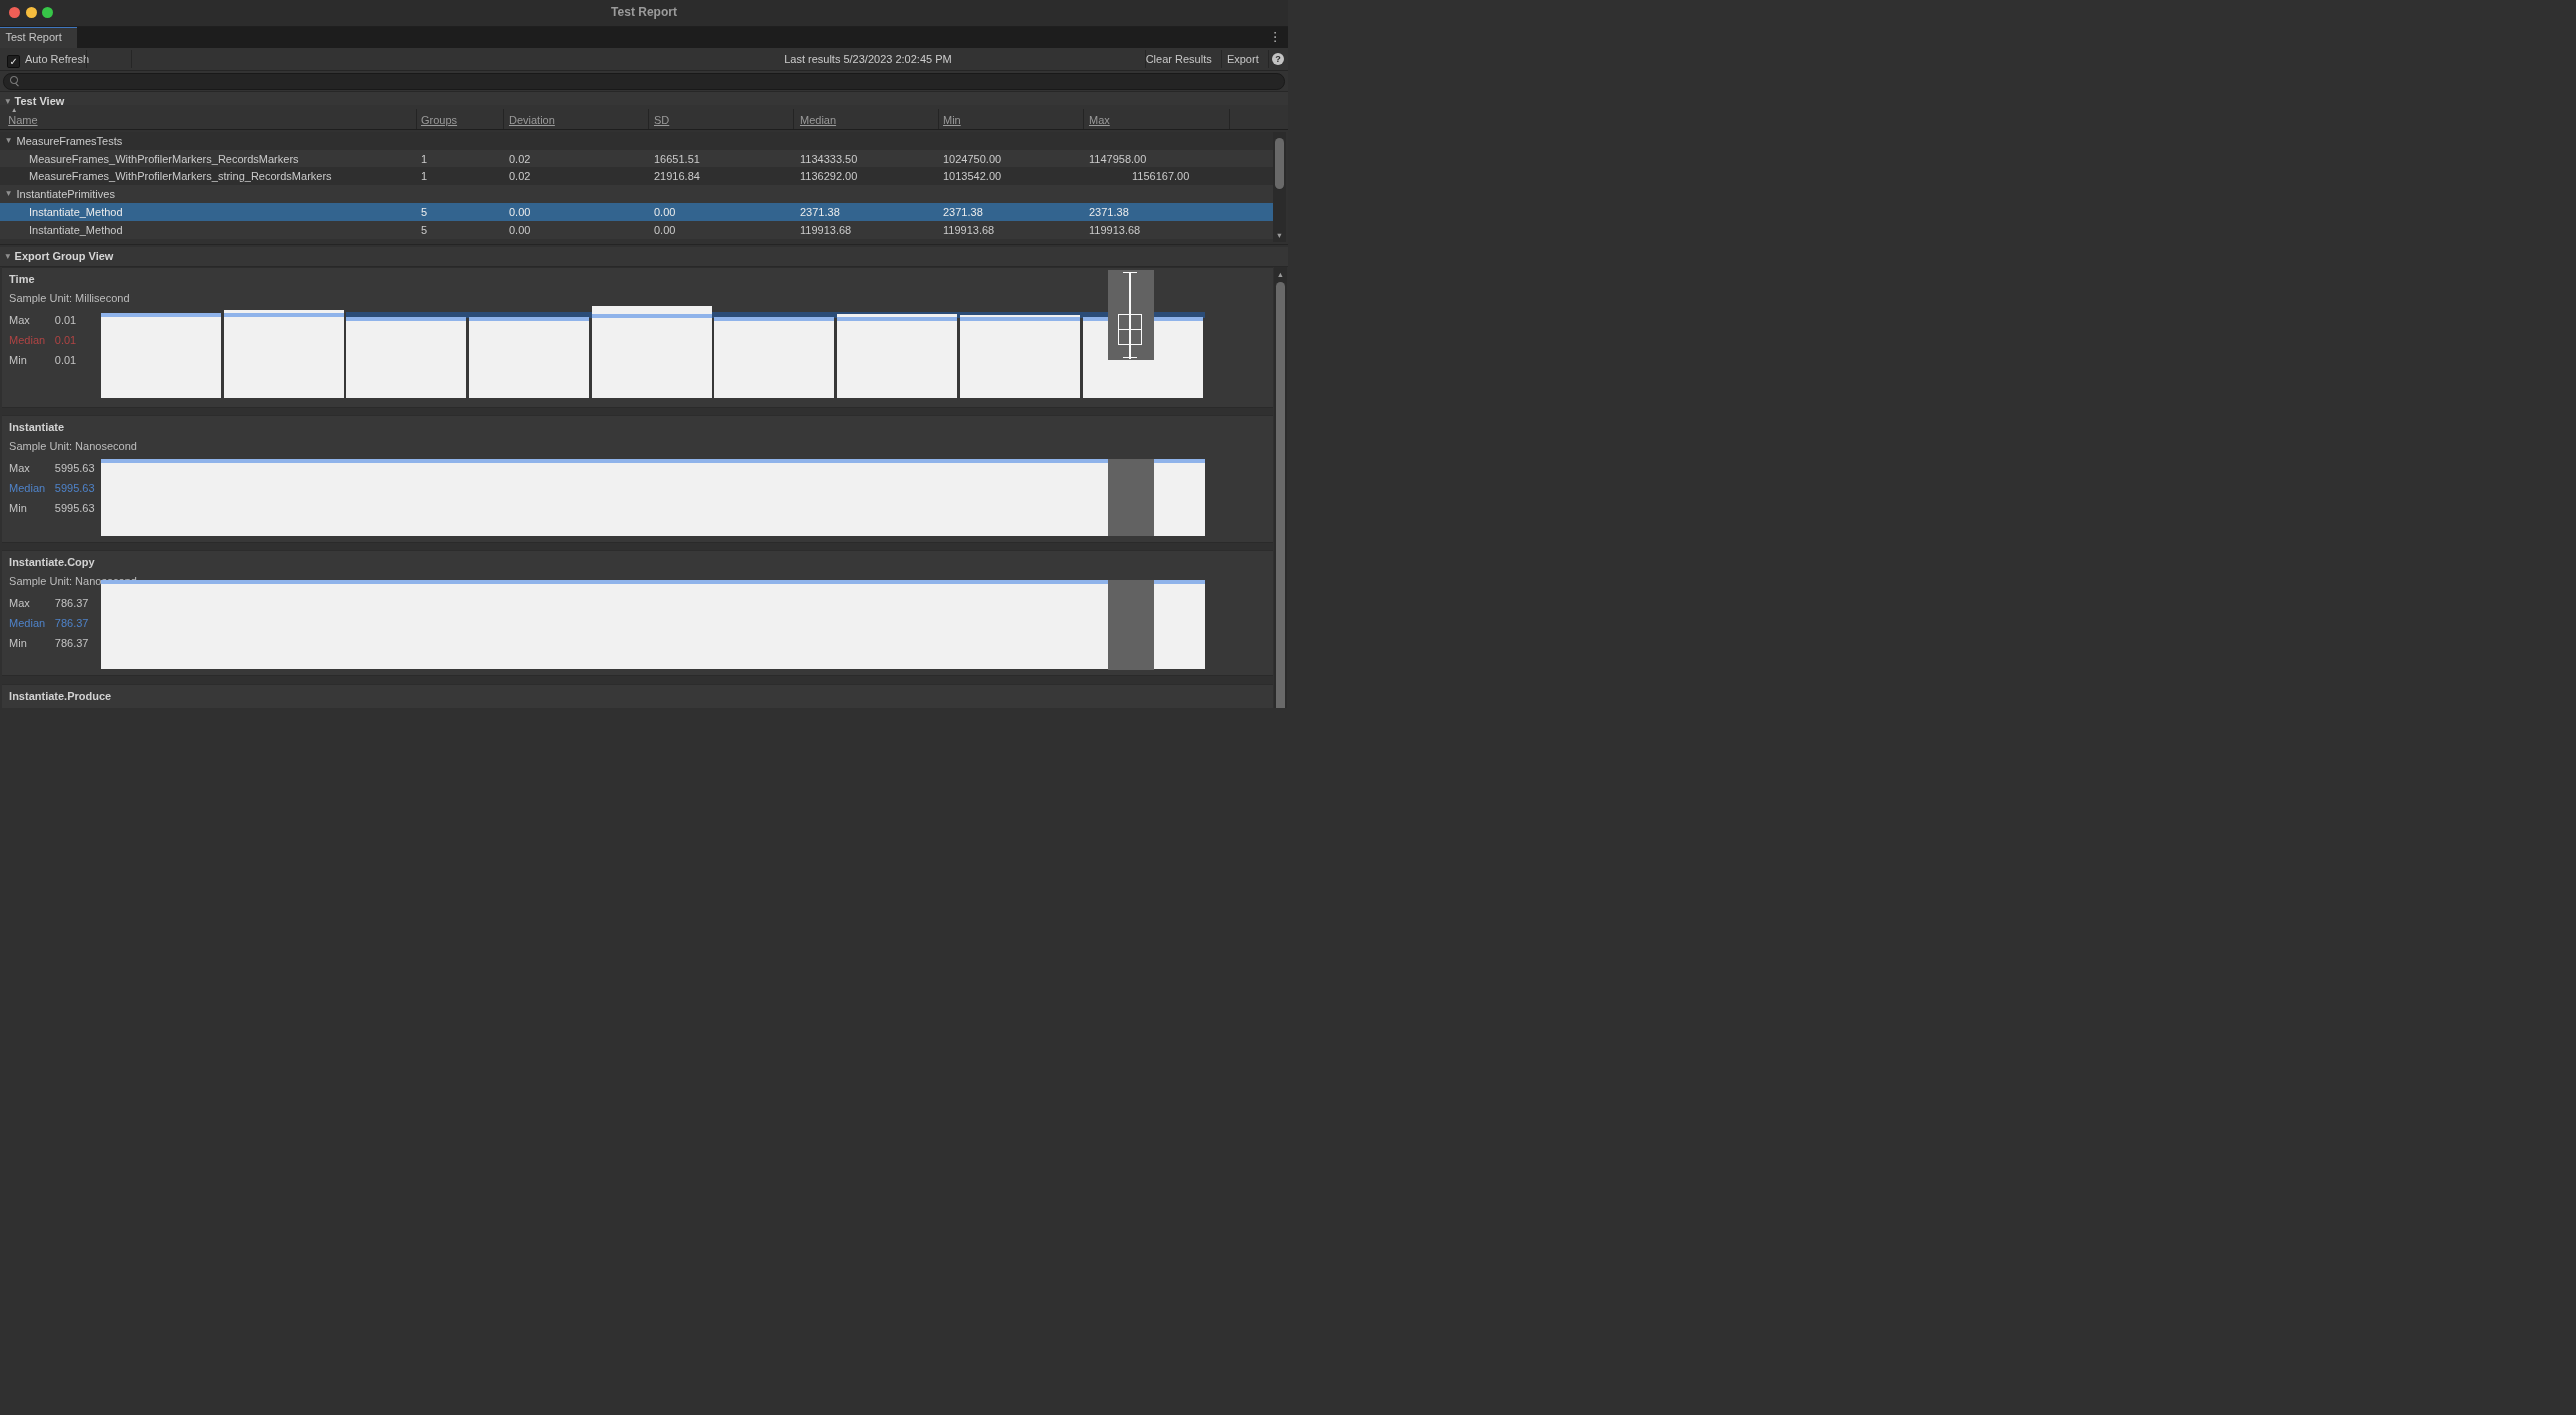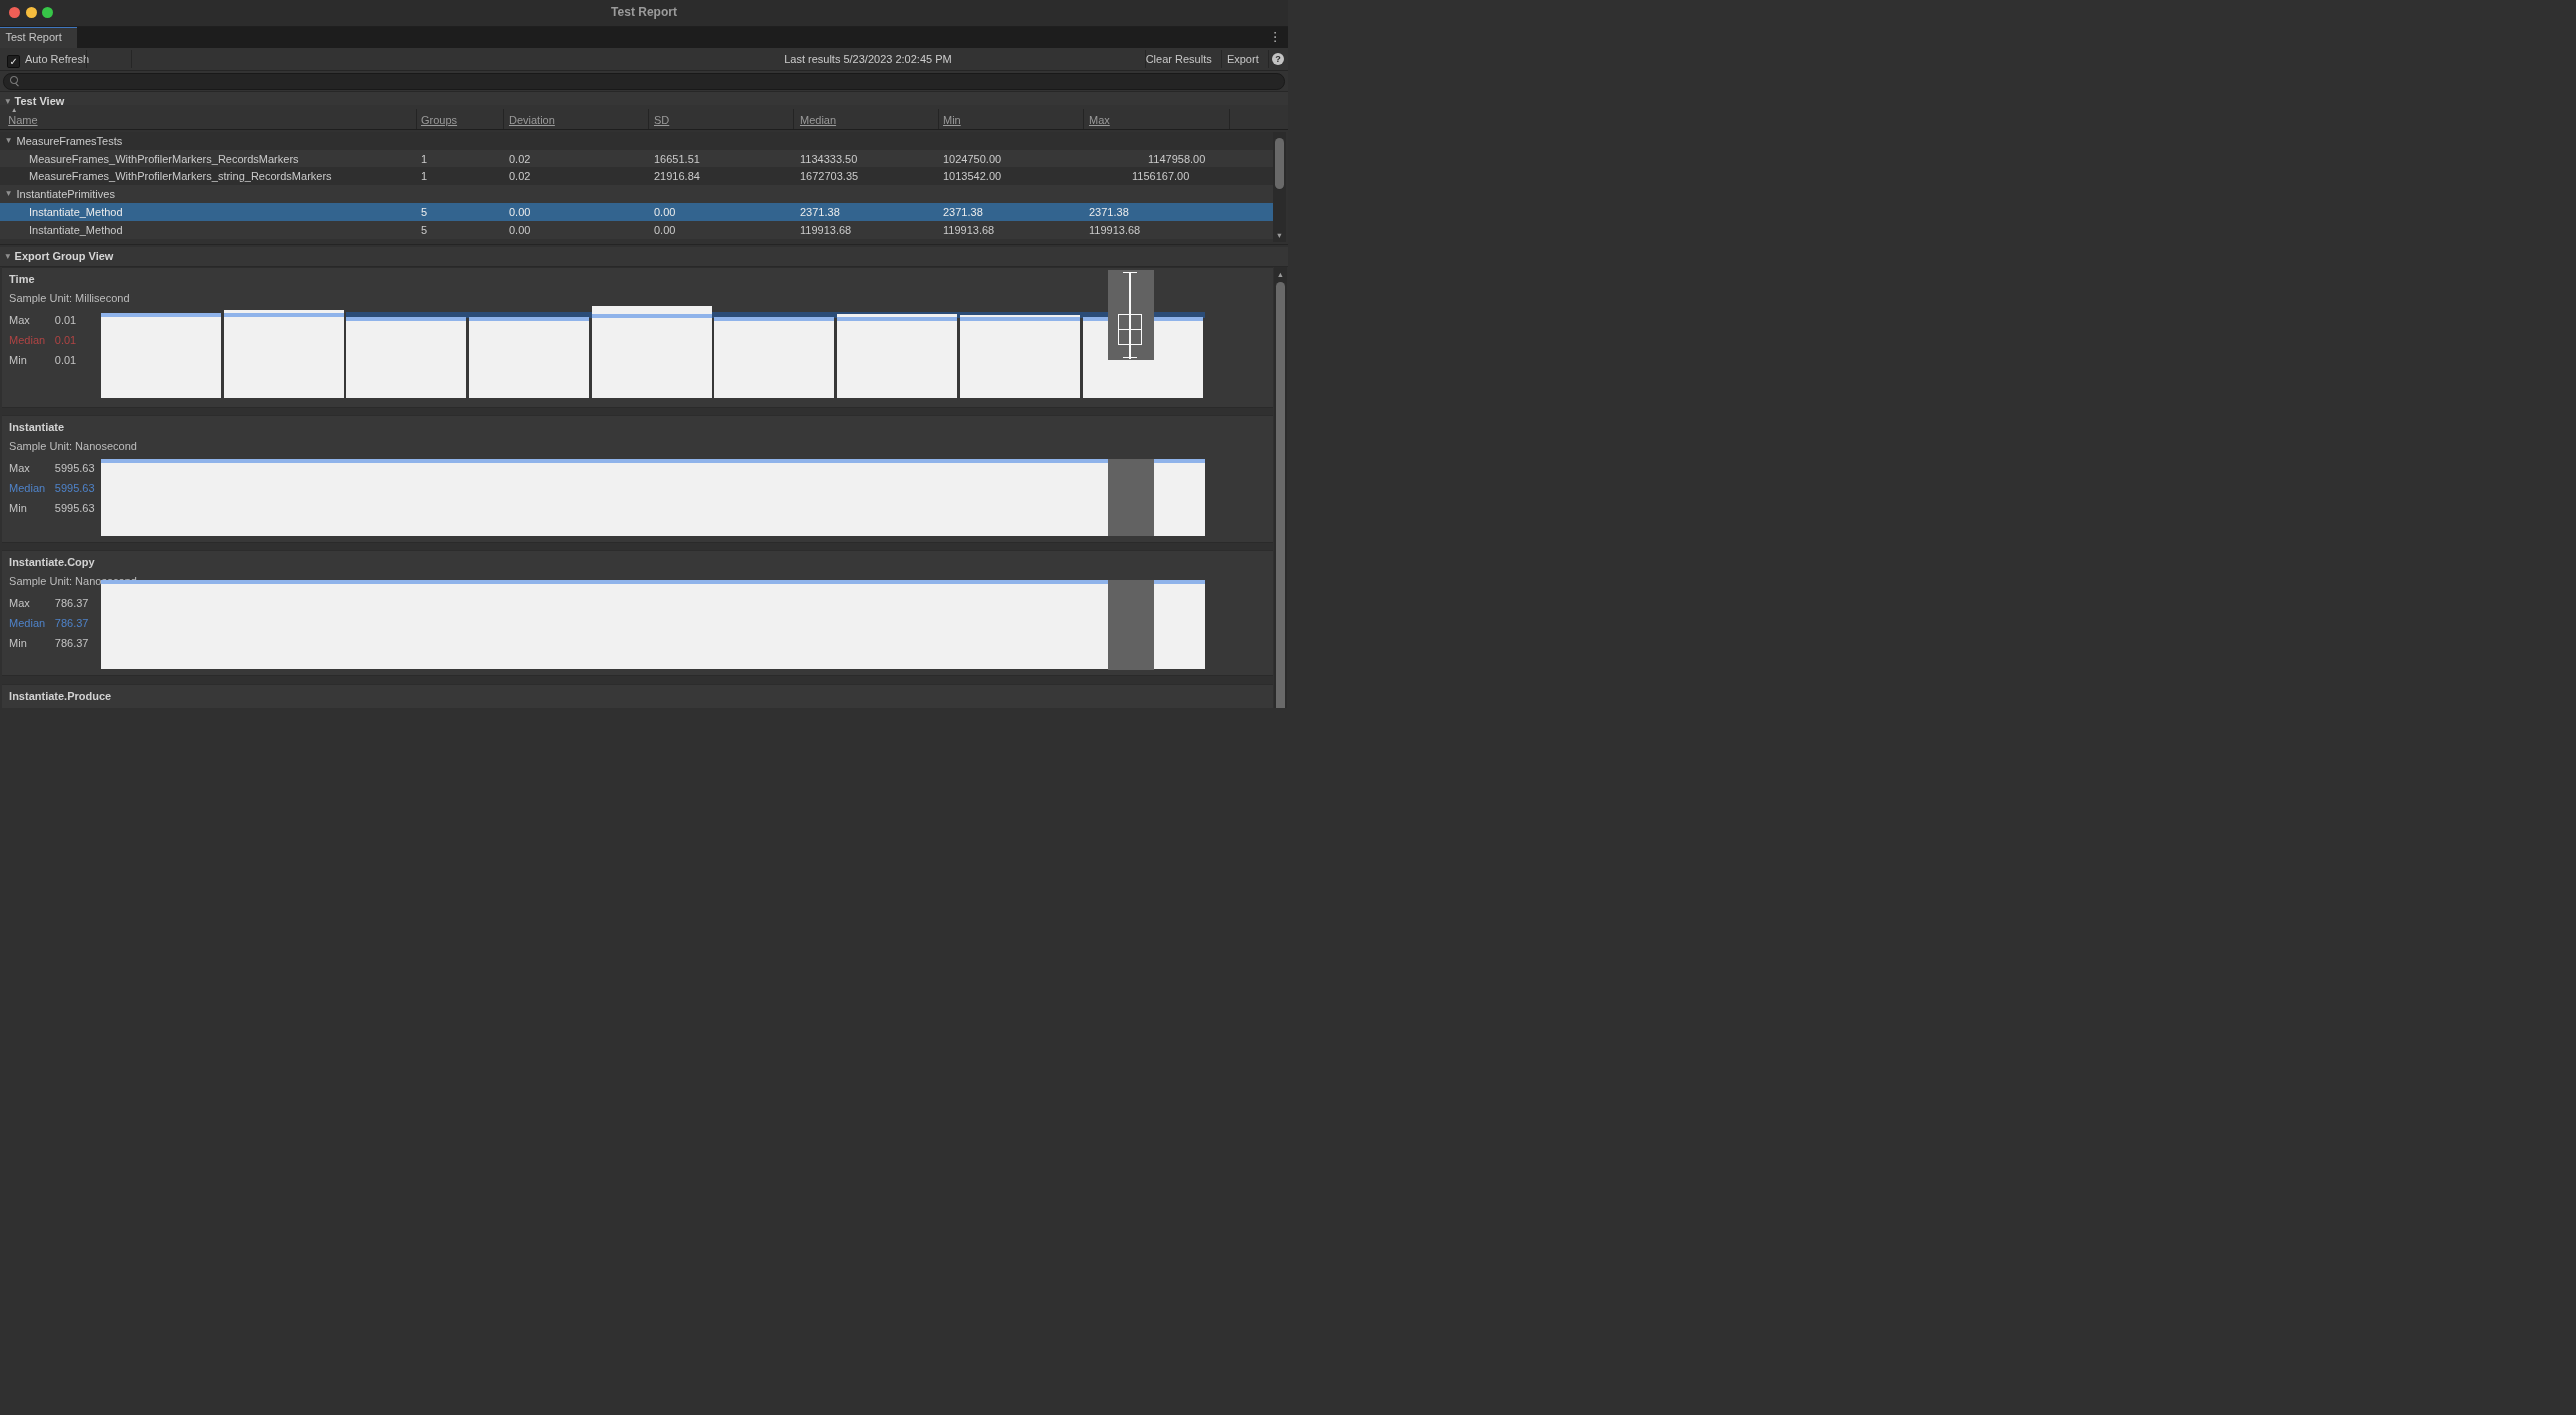--- a/index.html
+++ b/index.html
@@ -163,28 +163,28 @@
         <span class="gtri">▼</span>
         <span class="cell name">MeasureFramesTests</span>
       </div>
       <div class="trow alt" style="top: 18px;">
         <span class="cell name">MeasureFrames_WithProfilerMarkers_RecordsMarkers</span>
         <span class="cell" style="left: 421px;">1</span>
         <span class="cell" style="left: 509px;">0.02</span>
         <span class="cell" style="left: 654px;">16651.51</span>
         <span class="cell" style="left: 800px;">1134333.50</span>
         <span class="cell" style="left: 943px;">1024750.00</span>
-        <span class="cell" style="left: 1148px;">1147958.00</span>
+        <span class="cell" style="left: 1089px;">1147958.00</span>
       </div>
       <div class="trow" style="top: 35px;">
         <span class="cell name">MeasureFrames_WithProfilerMarkers_string_RecordsMarkers</span>
         <span class="cell" style="left: 421px;">1</span>
         <span class="cell" style="left: 509px;">0.02</span>
         <span class="cell" style="left: 654px;">21916.84</span>
-        <span class="cell" style="left: 800px;">1672703.35</span>
+        <span class="cell" style="left: 800px;">1136292.00</span>
         <span class="cell" style="left: 943px;">1013542.00</span>
         <span class="cell" style="left: 1132px;">1156167.00</span>
       </div>
       <div class="trow alt grp" style="top: 53px;">
         <span class="gtri">▼</span>
         <span class="cell name">InstantiatePrimitives</span>
       </div>
       <div class="trow sel" style="top: 71px;">
         <span class="cell name">Instantiate_Method</span>
         <span class="cell" style="left: 421px;">5</span>

